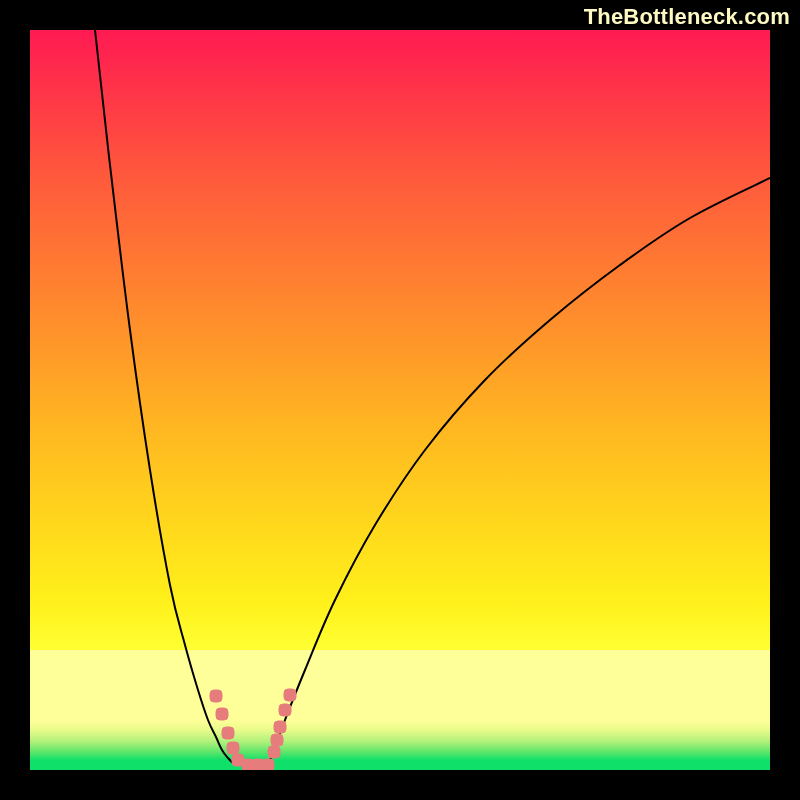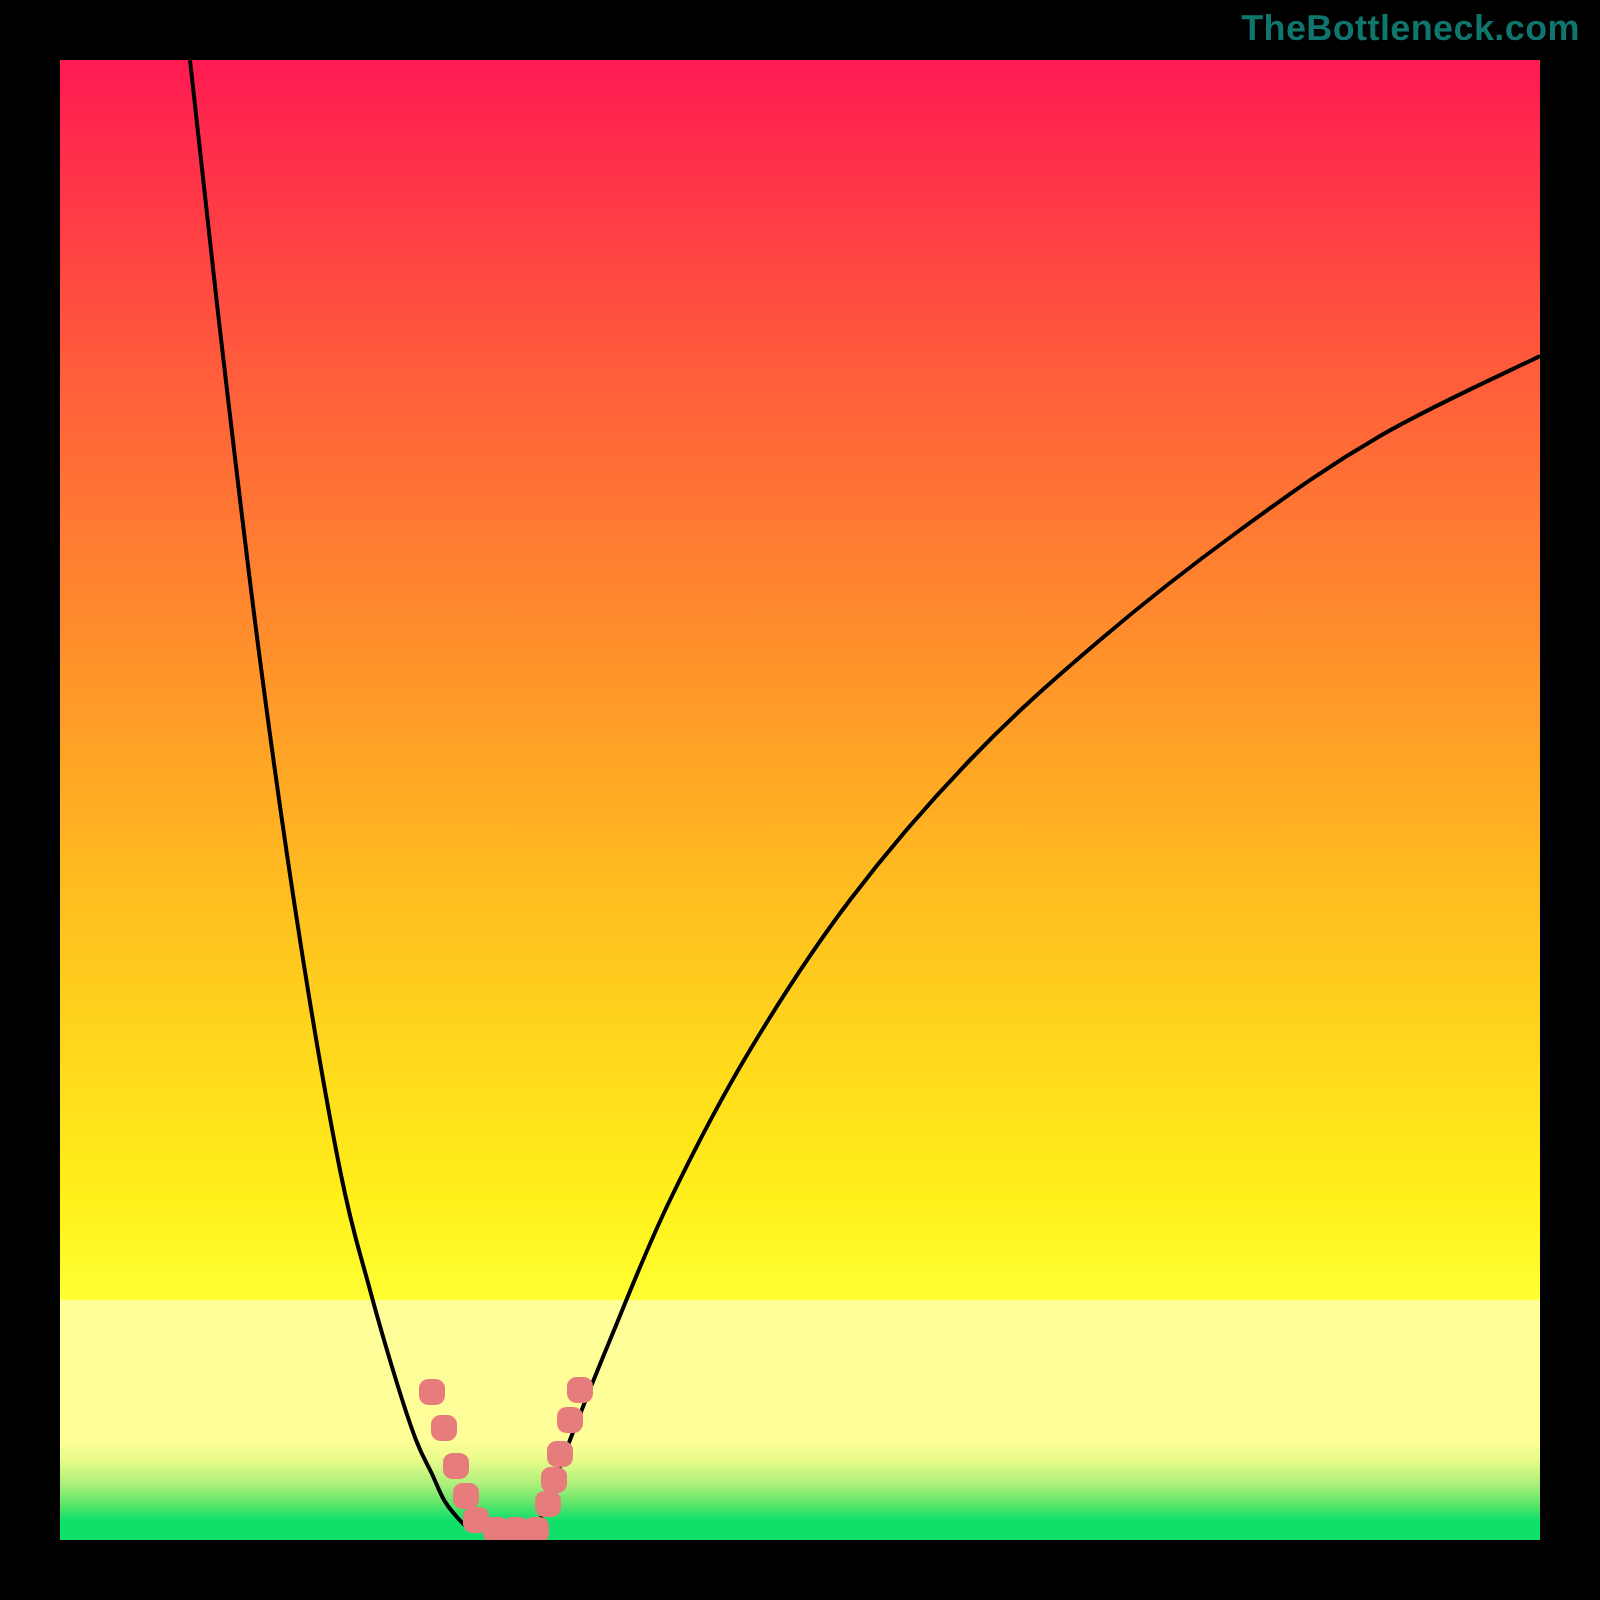--- a/index.html
+++ b/index.html
@@ -8,23 +8,23 @@
     position: relative;
     width: 800px;
     height: 800px;
     background: #000;
   }
   .watermark {
     position: absolute;
     top: 4px;
     right: 10px;
     font-family: Arial, Helvetica, sans-serif;
-    font-size: 18px;
+    font-size: 22px;
     font-weight: 600;
-    color: #0f766e;
+    color: #fef9c3;
     letter-spacing: 0.2px;
     z-index: 10;
   }
   .plot {
     position: absolute;
     left: 30px;
     top: 30px;
     width: 740px;
     height: 740px;
     overflow: hidden;

